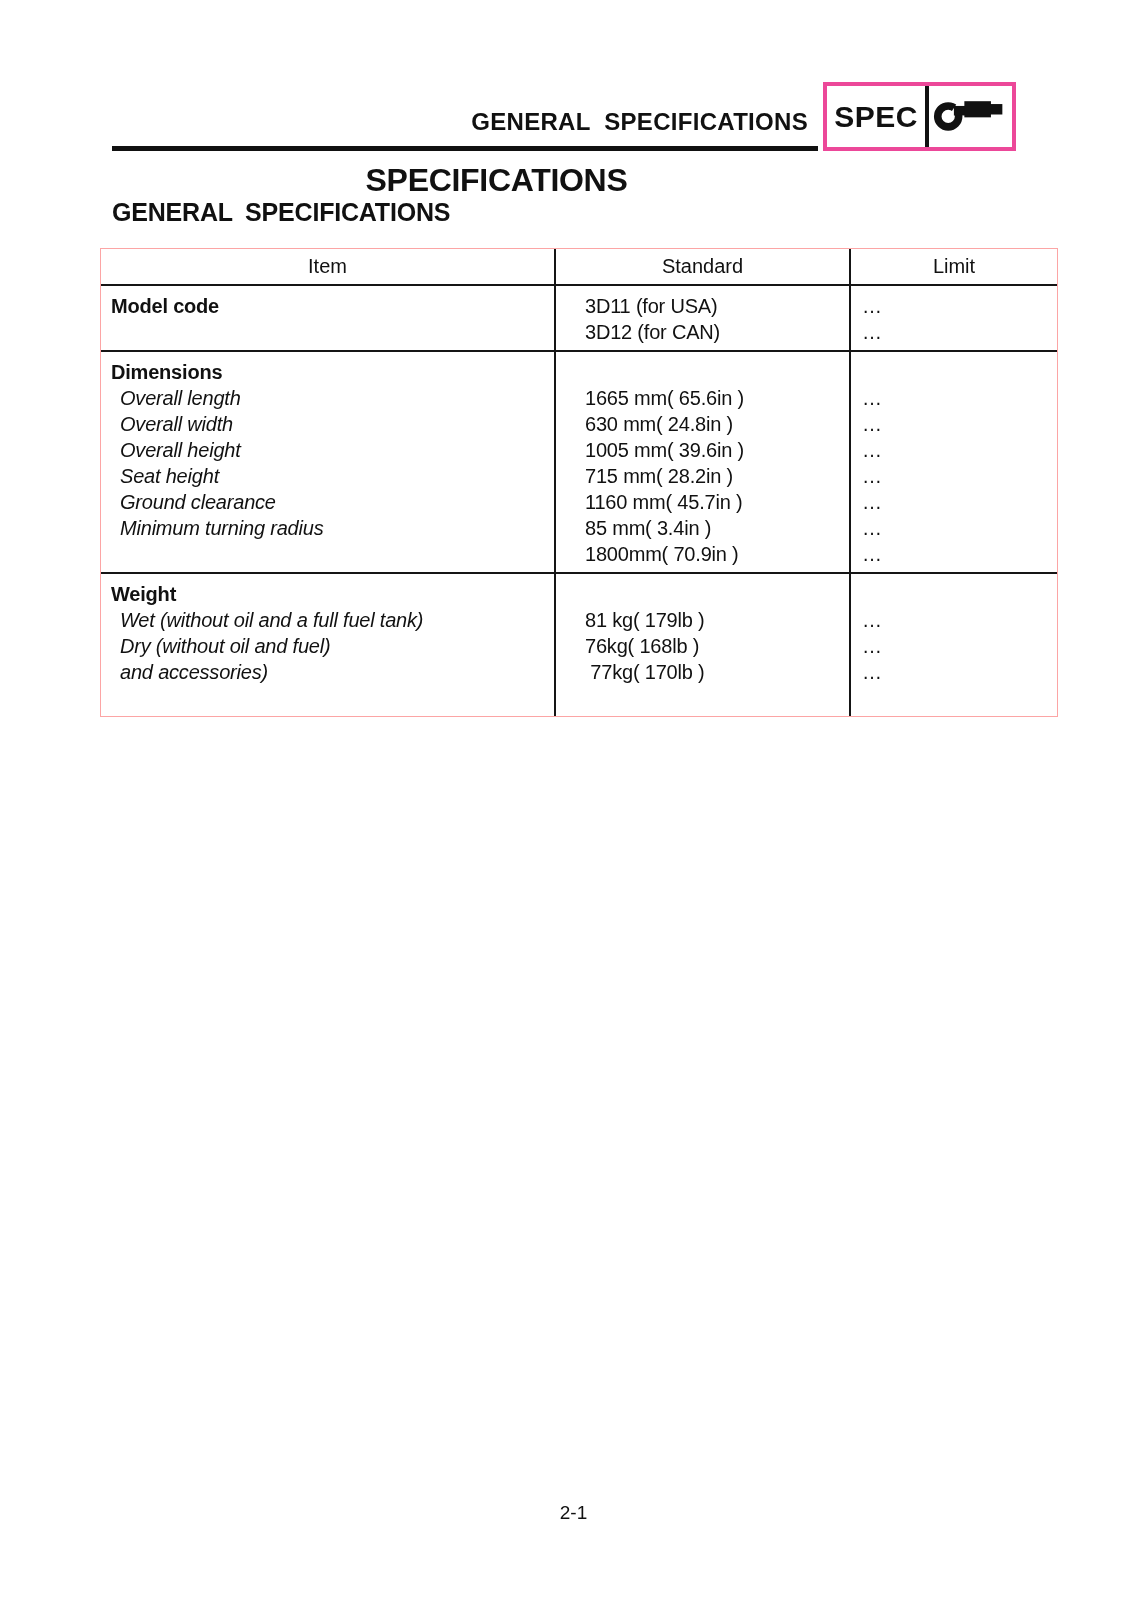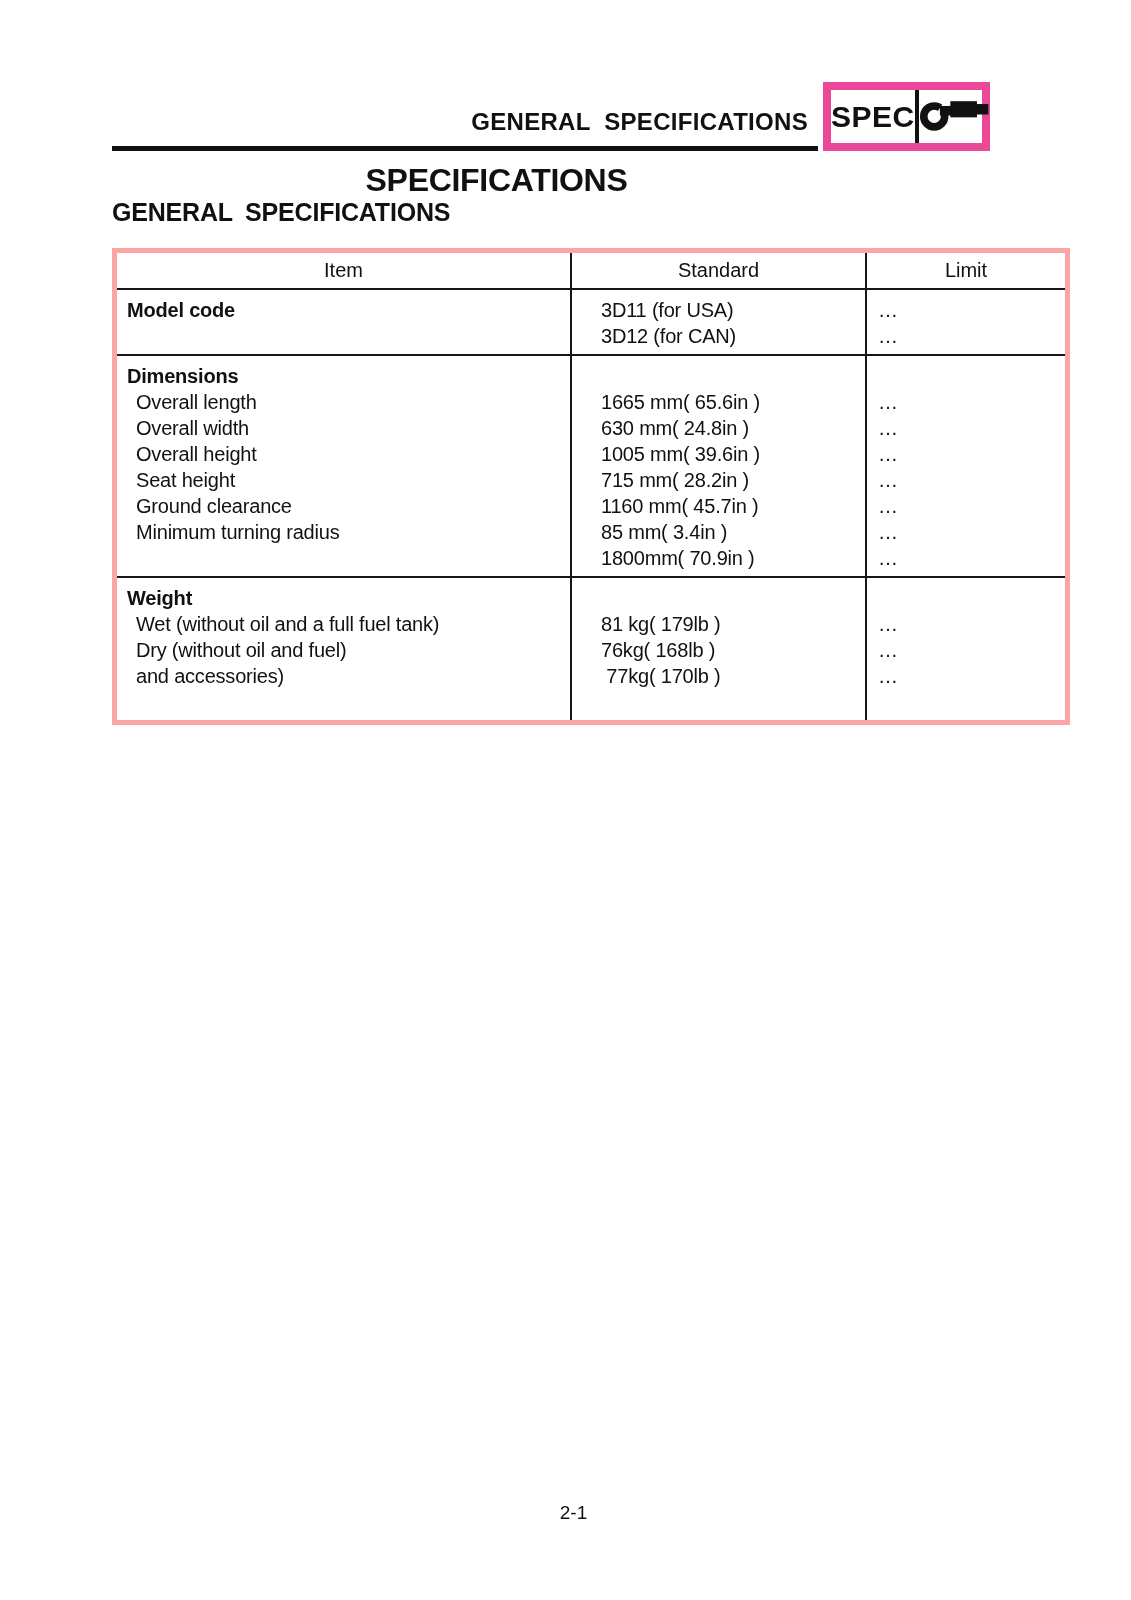--- a/index.html
+++ b/index.html
@@ -32,23 +32,23 @@
     left: 112px;
     top: 146px;
     width: 706px;
     height: 5px;
     background: #111111;
   }
   .spec-tab {
     position: absolute;
     left: 823px;
     top: 82px;
-    width: 167px;
+    width: 193px;
     height: 69px;
-    border: 8px solid #ec4899;
+    border: 4px solid #ec4899;
     box-sizing: border-box;
     display: flex;
     background: #ffffff;
   }
   .spec-tab-label {
     width: 98px;
     border-right: 4px solid #111111;
     display: flex;
     align-items: center;
     justify-content: center;
@@ -81,24 +81,24 @@
     font-size: 25px;
     font-weight: bold;
     letter-spacing: -0.2px;
     word-spacing: 6px;
     white-space: nowrap;
   }
 
   
   .spec-table {
     position: absolute;
-    left: 112px;
+    left: 100px;
     top: 248px;
     width: 958px;
-    border: 5px solid #fca5a5;
+    border: 1px solid #fca5a5;
     box-sizing: border-box;
     background: #ffffff;
   }
   .trow {
     display: grid;
     grid-template-columns: 453px 295px 1fr;
     border-top: 2px solid #151515;
   }
   .trow.thead-row { border-top: none; }
   .thcell {
@@ -115,21 +115,21 @@
 
   .line {
     height: 26px;
     line-height: 26px;
     font-size: 20px;
     white-space: pre;
     letter-spacing: -0.2px;
   }
   .line.bold { font-weight: bold; }
   .item-line.ind0 { padding-left: 10px; }
-  .item-line.ind1 { padding-left: 19px; }
+  .item-line.ind1 { padding-left: 19px; font-style: italic; }
   .standard-line { padding-left: 29px; }
   .limit-line { padding-left: 11px; }
 
   
   .page-number {
     position: absolute;
     left: 8px;
     top: 1502px;
     width: 1131px;
     text-align: center;

